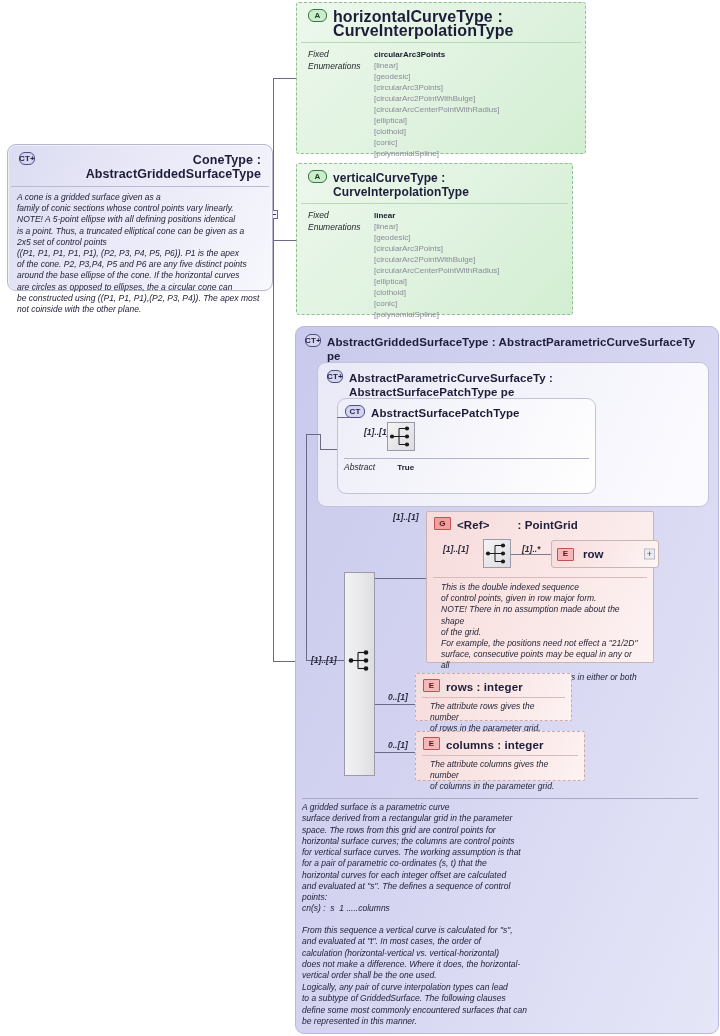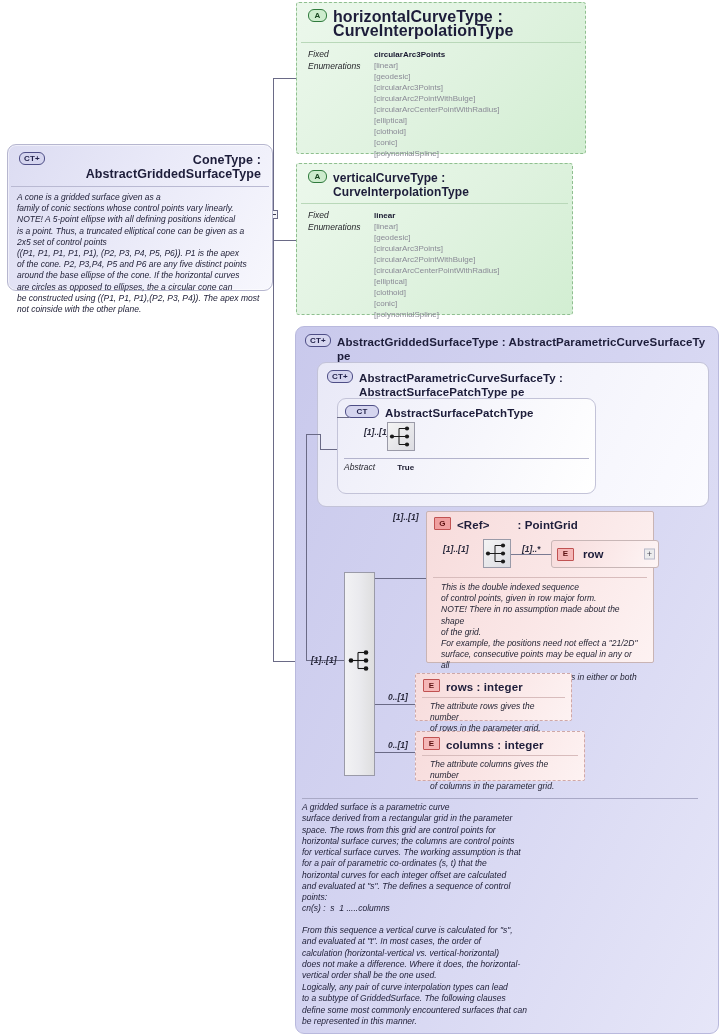--- a/index.html
+++ b/index.html
@@ -35,28 +35,28 @@
     box-sizing: border-box;
     display: inline-flex;
     align-items: center;
     justify-content: center;
     font-size: 8px;
     font-weight: bold;
     line-height: 1;
     flex: 0 0 auto;
   }
   .badge-ct {
-    width: 26px; height: 13px;
+    width: 16px; height: 13px;
     border: 1px solid #4e4e86;
     border-radius: 6px;
     background: #d5d5ef;
     color: #22224a;
     letter-spacing: .2px;
   }
-  .badge-ct.noplus { width: 34px; }
+  .badge-ct.noplus { width: 20px; }
   .badge-a {
     width: 19px; height: 13px;
     border: 1px solid #2f7a3c;
     border-radius: 6px;
     background: #cdeccd;
     color: #17451e;
   }
   .badge-g {
     width: 17px; height: 13px;
     border: 1px solid #c05252;

